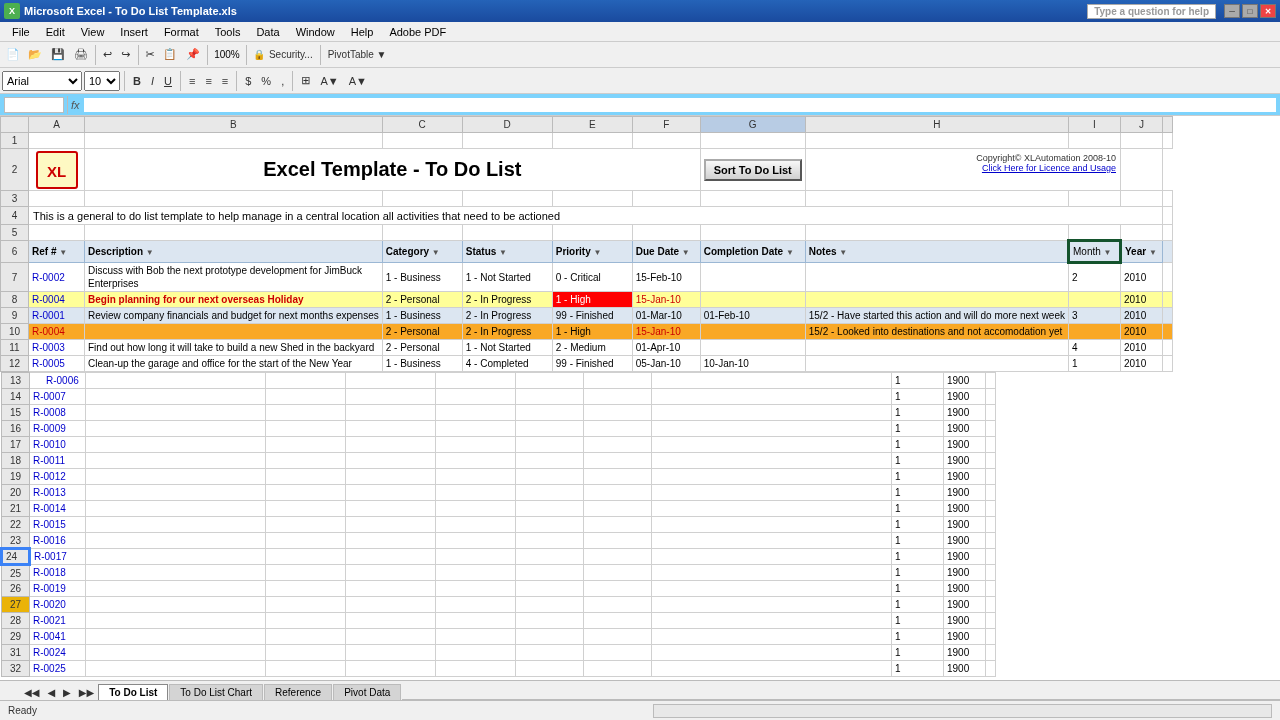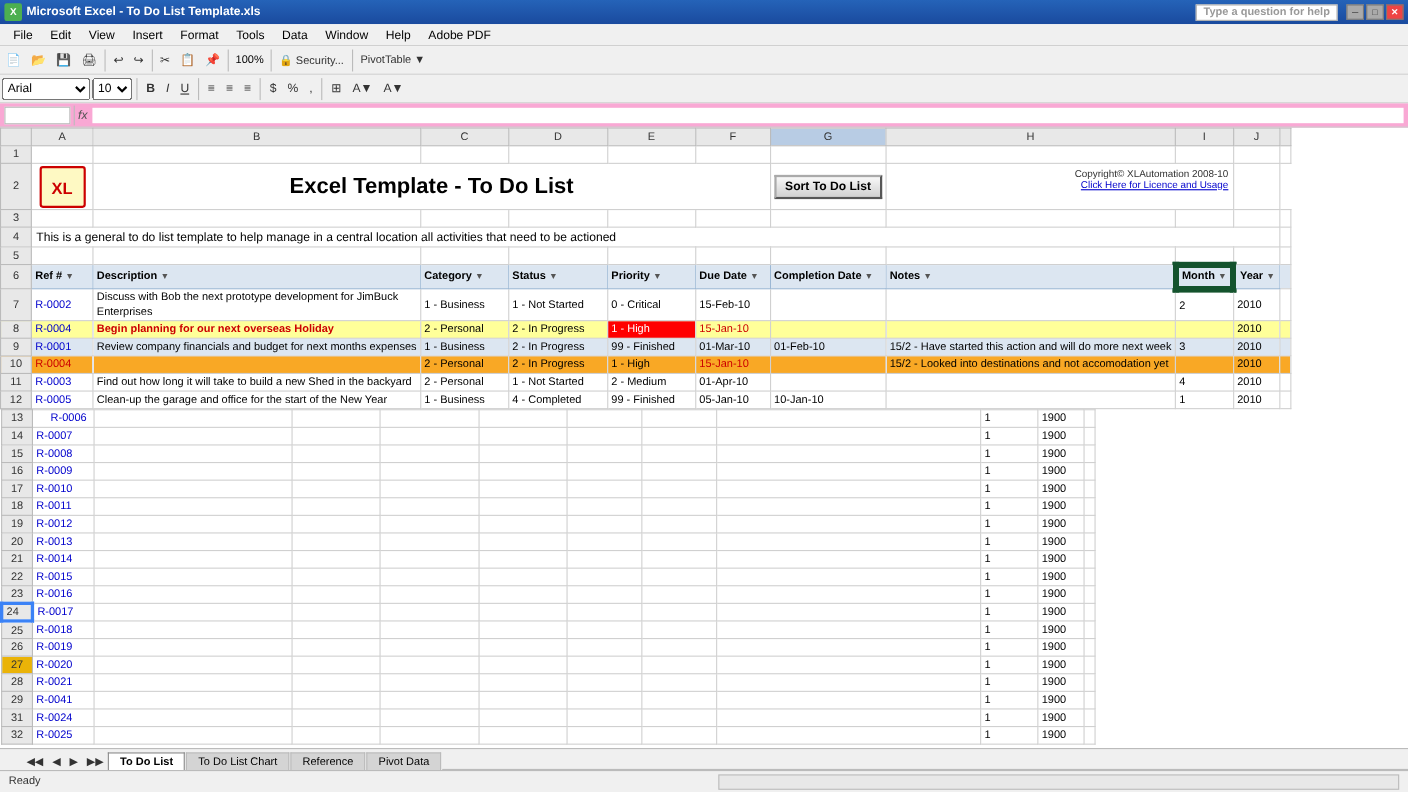--- a/index.html
+++ b/index.html
@@ -56,21 +56,21 @@
       padding: 0 2px;
       gap: 2px;
     }
 
     
     #formulabar {
       height: 22px;
       display: flex;
       align-items: center;
       border-bottom: 1px solid #ccc;
-      background: #f9a8d4;
+      background: #7dd3fc;
       padding: 0 4px;
     }
     #cell-ref {
       width: 60px;
       border: 1px solid #bbb;
       padding: 1px 3px;
       font-size: 11px;
       text-align: center;
     }
     #formula-input {
@@ -434,21 +434,21 @@
           </td>
           <td style="background:#dce6f1; font-weight:bold; border:1px solid #9bb7d4; font-size:10px;">Due Date
             <span style="font-size:8px; color:#555;">▼</span>
           </td>
           <td style="background:#dce6f1; font-weight:bold; border:1px solid #9bb7d4; font-size:10px;">Completion Date
             <span style="font-size:8px; color:#555;">▼</span>
           </td>
           <td style="background:#dce6f1; font-weight:bold; border:1px solid #9bb7d4; font-size:10px;">Notes
             <span style="font-size:8px; color:#555;">▼</span>
           </td>
-          <td style="background:#dce6f1; font-weight:bold; border:6px solid #14532d; font-size:10px;">Month
+          <td style="background:#dce6f1; font-weight:normal; border:3px solid #14532d; font-size:10px;">Month
             <span style="font-size:8px; color:#555;">▼</span>
           </td>
           <td style="background:#dce6f1; font-weight:bold; border:1px solid #9bb7d4; font-size:10px;">Year
             <span style="font-size:8px; color:#555;">▼</span>
           </td>
           <td style="background:#dce6f1;"></td>
         </tr>
 
         <tr class="data-row" style="background:#fff;">
           <th class="row-header">7</th>

